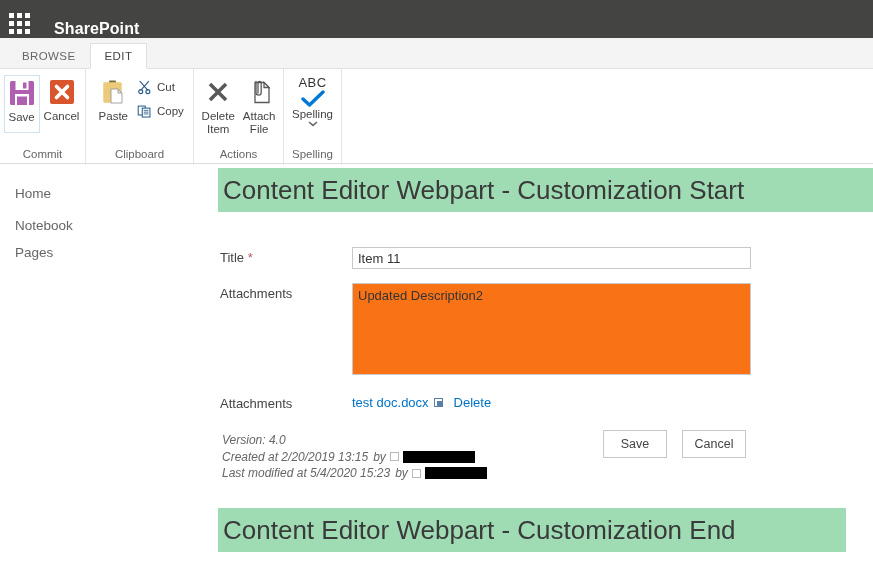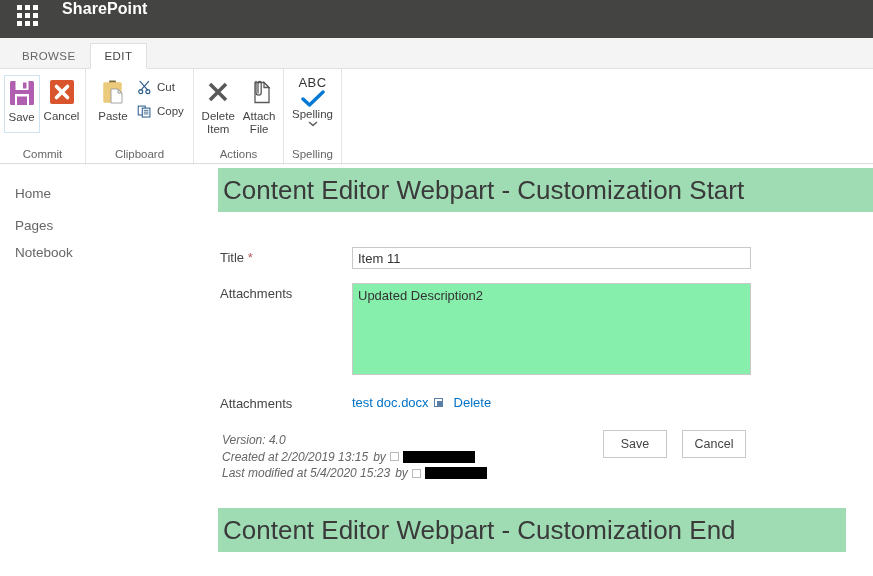--- a/index.html
+++ b/index.html
@@ -10,22 +10,22 @@
     background: #ffffff;
     font-family: "Liberation Sans", sans-serif;
     -webkit-font-smoothing: antialiased;
   }
 
   
   #suite-bar {
     height: 38px;
     background: #444442;
     display: flex;
-    align-items: flex-start;
-    padding-left: 12px;
+    align-items: flex-end;
+    padding-left: 4px;
   }
   #waffle {
     width: 30px; height: 30px;
     display: grid;
     grid-template-columns: repeat(3, 5px);
     grid-template-rows: repeat(3, 5px);
     gap: 3px;
     justify-content: center;
     align-content: center;
     cursor: pointer;
@@ -183,21 +183,21 @@
   }
   textarea.area {
     width: 399px; height: 92px;
     border: 1px solid #c8c8c8;
     font-family: "Liberation Sans", sans-serif;
     font-size: 13px;
     color: #333333;
     padding: 4px 5px;
     resize: none;
     outline: none;
-    background: #86efac;
+    background: #f97316;
   }
 
   #attach-row { display: flex; margin-top: 14px; }
   .lnk {
     color: #0072c6;
     font-size: 13px;
     text-decoration: none;
     cursor: pointer;
   }
   .attach-glyph {
@@ -297,21 +297,21 @@
           </svg>
         </span>
         <span class="rbtn-label">Cancel</span>
       </div>
     </div>
     <div class="rgroup-label">Commit</div>
   </div>
 
   <div class="rgroup" style="width:108px;">
     <div class="rgroup-items" style="gap:4px;padding-left:10px;">
-      <div class="rbtn" style="height:58px;justify-content:flex-start;">
+      <div class="rbtn" style="height:58px;justify-content:flex-start;align-items:flex-end;">
         <span>
           <svg class="icon-svg" width="30" height="30" viewBox="0 0 30 30">
             <rect x="11" y="3.5" width="7" height="3.5" rx="1" fill="#7a6a3c"></rect>
             <rect x="5.5" y="5.5" width="18" height="20" rx="1" fill="#ecca7b" stroke="#c9a košt"></rect>
             <rect x="5.5" y="5.5" width="18" height="20" rx="1" fill="#ecca7b"></rect>
             <path d="M13 12 h7 l4 4 v10 h-11 z" fill="#ffffff" stroke="#9a9a9a" stroke-width="0.9"></path>
             <path d="M20 12 v4 h4 z" fill="#e4e4e4" stroke="#9a9a9a" stroke-width="0.9"></path>
           </svg>
         </span>
         <span class="rbtn-label">Paste</span>
@@ -389,22 +389,22 @@
   </div>
 
   <div style="flex:1;"></div>
 </div>
 
 <div id="body-area">
 
   <div id="left-nav">
     <div class="nav-item">Home</div>
     <div class="nav-gap"></div>
+    <div class="nav-item">Notebook</div>
     <div class="nav-item">Pages</div>
-    <div class="nav-item">Notebook</div>
     <div class="nav-gap"></div>
   </div>
 
   <div id="content">
 
     <div class="green-banner" id="banner-top">Content Editor Webpart - Customization Start</div>
 
     <div id="form">
 
       <div class="frow">

